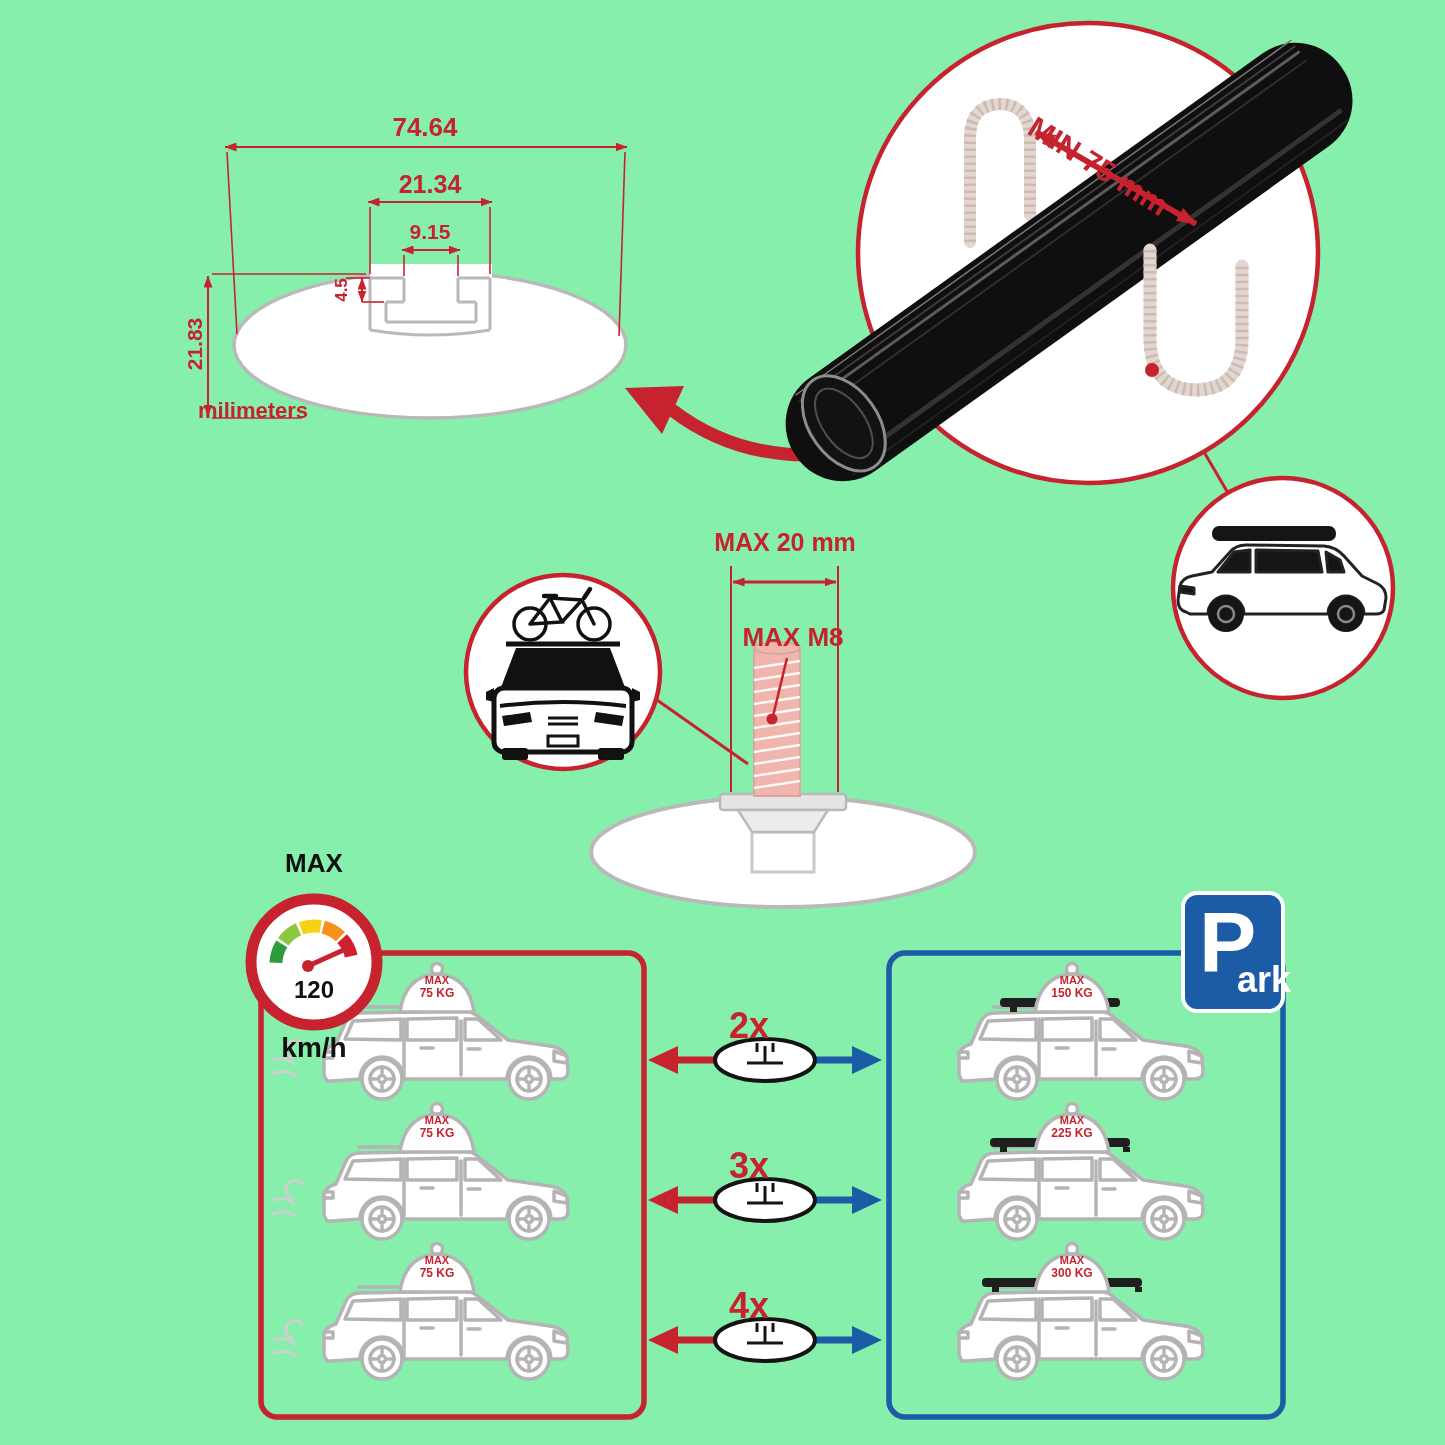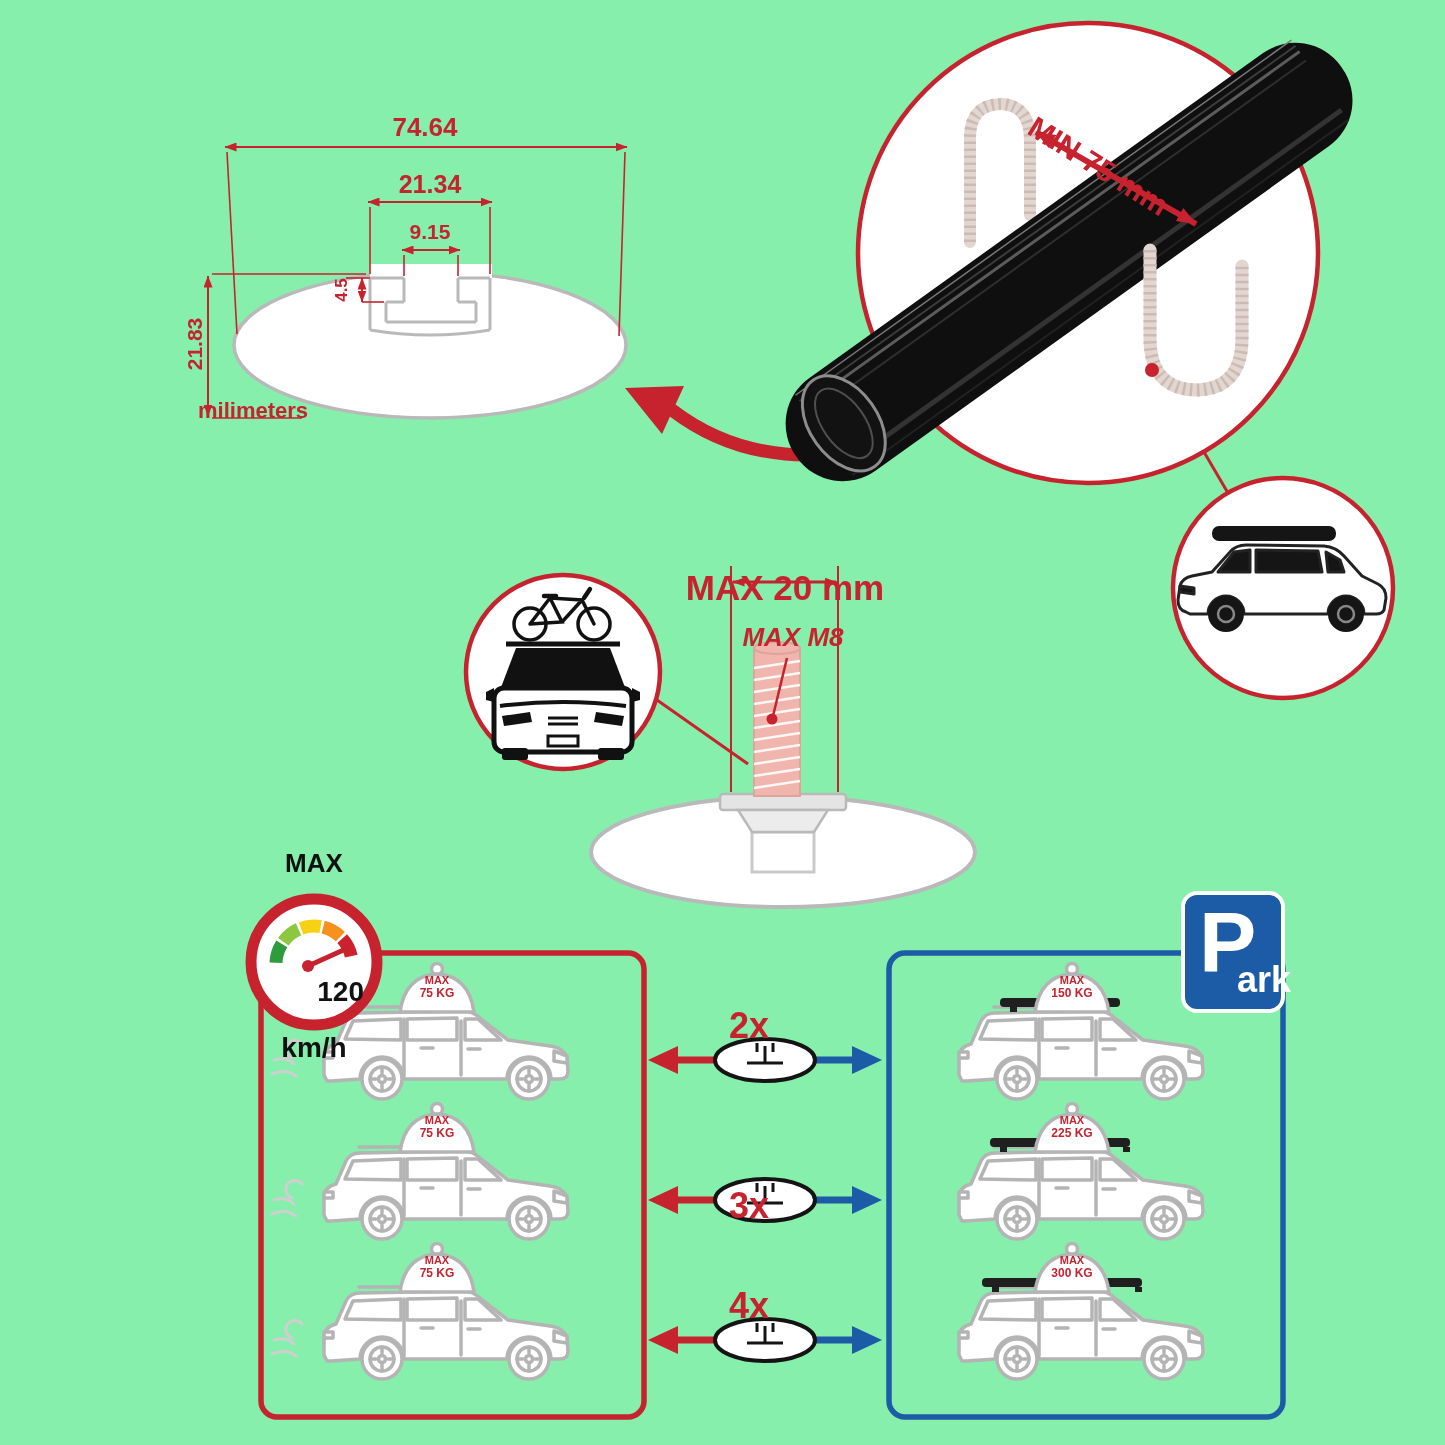--- a/index.html
+++ b/index.html
@@ -287,29 +287,29 @@
 
 <div class="t tc" style="left:325px;top:112px;width:200px;font-size:26px;">74.64</div>
 <div class="t tc" style="left:330px;top:170px;width:200px;font-size:25px;">21.34</div>
 <div class="t tc" style="left:330px;top:220px;width:200px;font-size:21px;">9.15</div>
 <div class="t tc" style="left:322px;top:280px;width:40px;font-size:17px;transform:rotate(-90deg);">4.5</div>
 <div class="t tc" style="left:155px;top:332px;width:80px;font-size:21px;transform:rotate(-90deg);">21.83</div>
 <div class="t" style="left:198px;top:398px;font-size:22px;text-align:center;">milimeters</div>
 
 <div class="t" style="left:1040px;top:110px;font-size:30px;transform:rotate(32deg);transform-origin:left top;">MIN 75 mm</div>
 
-<div class="t tc" style="left:682px;top:528px;width:206px;font-size:35px;margin-top:40px;">MAX 20 mm</div>
-<div class="t tc" style="left:733px;top:622px;width:120px;font-size:26px;font-style:italic;">MAX M8</div>
+<div class="t tc" style="left:682px;top:528px;width:206px;font-size:25px;">MAX 20 mm</div>
+<div class="t tc" style="left:733px;top:622px;width:120px;font-size:26px;">MAX M8</div>
 
 <div class="t tc blk" style="left:264px;top:848px;width:100px;font-size:26px;">MAX</div>
-<div class="t tc blk" style="left:264px;top:976px;width:100px;font-size:28px;text-align:right;">120</div>
+<div class="t tc blk" style="left:264px;top:976px;width:100px;font-size:24px;">120</div>
 <div class="t tc blk" style="left:258px;top:1032px;width:112px;font-size:28px;font-weight:600;">km/h</div>
 
 <div class="t tc" style="left:714px;top:1005px;width:70px;font-size:36px;text-align:center;">2x</div>
-<div class="t tc" style="left:714px;top:1145px;width:70px;font-size:36px;margin-top:40px;">3x</div>
+<div class="t tc" style="left:714px;top:1145px;width:70px;font-size:36px;">3x</div>
 <div class="t tc" style="left:714px;top:1285px;width:70px;font-size:36px;">4x</div>
 
 <div class="load-label" style="left:395px;top:974px;">
   <span class="mx">MAX</span>
   <span class="kg">75 KG</span>
 </div>
 <div class="load-label" style="left:395px;top:1114px;">
   <span class="mx">MAX</span>
   <span class="kg">75 KG</span>
 </div>

